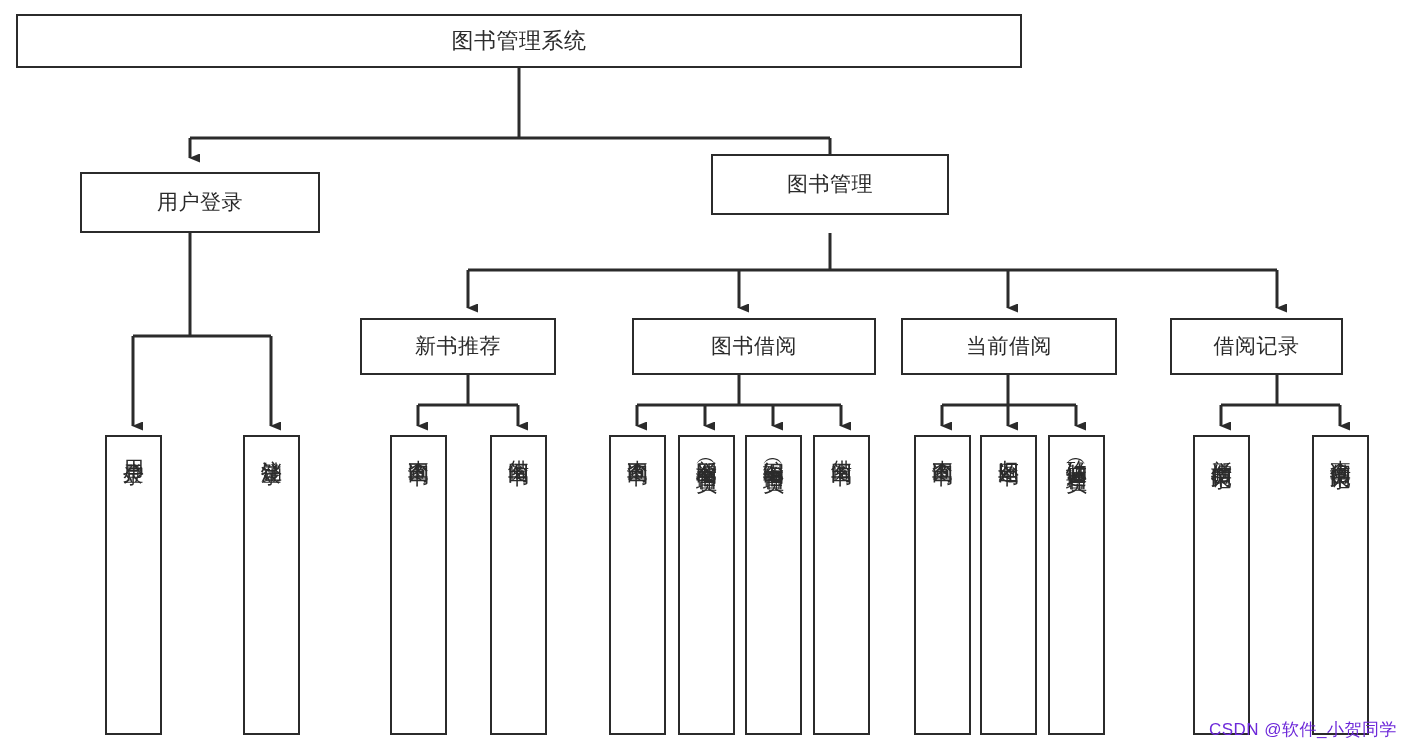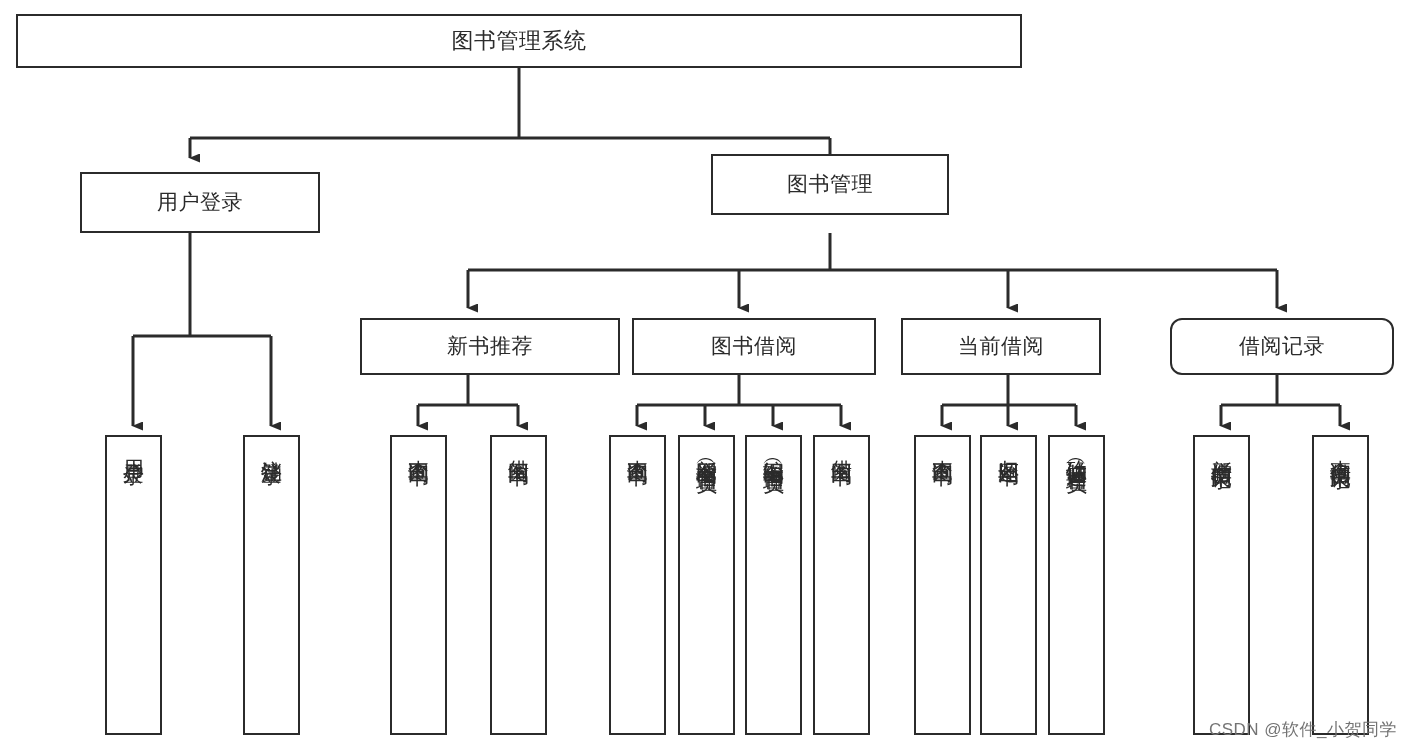--- a/index.html
+++ b/index.html
@@ -58,21 +58,21 @@
     text-orientation: upright;
     font-size: 21px;
     letter-spacing: 2px;
     line-height: 1.05;
   }
   #watermark {
     position: absolute;
     right: 8px;
     bottom: 6px;
     font-size: 17px;
-    color: #737373;
+    color: #6d28d9;
     letter-spacing: 0.5px;
     user-select: none;
     pointer-events: none;
     white-space: nowrap;
   }
 </style>
 </head>
 <body>
 
 <div id="diagram-root">
@@ -144,33 +144,33 @@
   </div>
 
   <div class="node-box horizontal" style="left:80px; top:172px; width:240px; height:61px;">
     <span class="node-label">用户登录</span>
   </div>
 
   <div class="node-box horizontal" style="left:711px; top:154px; width:238px; height:61px;">
     <span class="node-label">图书管理</span>
   </div>
 
-  <div class="node-box horizontal" style="left:360px; top:318px; width:260px; height:57px;">
+  <div class="node-box horizontal" style="left:360px; top:318px; width:196px; height:57px;">
     <span class="node-label">新书推荐</span>
   </div>
 
   <div class="node-box horizontal" style="left:632px; top:318px; width:244px; height:57px;">
     <span class="node-label">图书借阅</span>
   </div>
 
-  <div class="node-box horizontal" style="left:901px; top:318px; width:200px; height:57px;">
+  <div class="node-box horizontal" style="left:901px; top:318px; width:216px; height:57px;">
     <span class="node-label">当前借阅</span>
   </div>
 
-  <div class="node-box horizontal" style="left:1170px; top:318px; width:224px; height:57px;border-radius:12px;">
+  <div class="node-box horizontal" style="left:1170px; top:318px; width:173px; height:57px;">
     <span class="node-label">借阅记录</span>
   </div>
 
   <div class="node-box vertical" style="left:105px; top:435px; width:57px; height:300px;">
     <span class="node-label">用户登录</span>
   </div>
 
   <div class="node-box vertical" style="left:243px; top:435px; width:57px; height:300px;">
     <span class="node-label">注销登录</span>
   </div>

